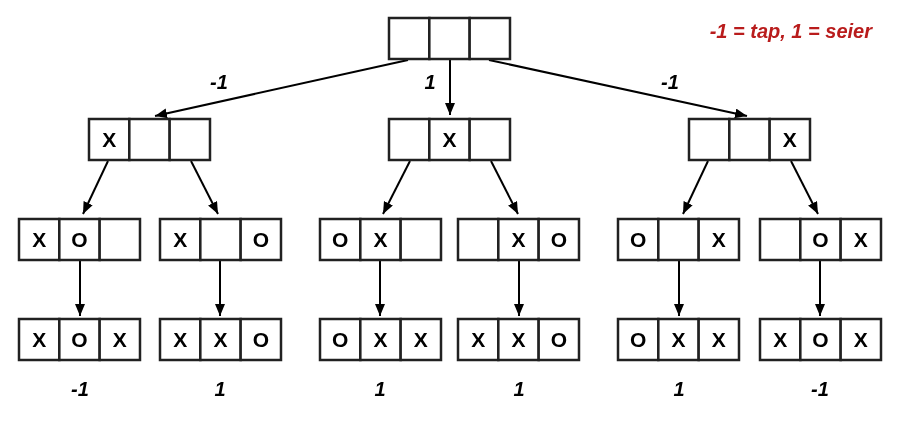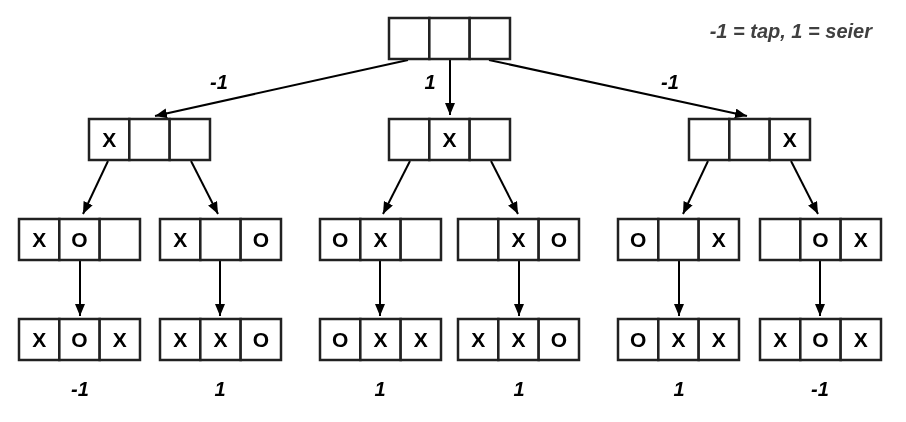--- a/index.html
+++ b/index.html
@@ -31,21 +31,21 @@
     fill: #000000;
   }
   .legend {
     position: absolute;
     top: 20px;
     right: 34px;
     font-family: "Liberation Sans", sans-serif;
     font-weight: bold;
     font-style: italic;
     font-size: 20px;
-    color: #404040;
+    color: #b91c1c;
     white-space: nowrap;
   }
 </style>
 </head>
 <body>
 
 <div class="stage">
   <svg id="tree-svg" viewBox="0 0 906 422" xmlns="http://www.w3.org/2000/svg">
       <defs>
         <marker id="arrowhead" markerUnits="userSpaceOnUse" markerWidth="14" markerHeight="12" refX="12" refY="5" orient="auto">

